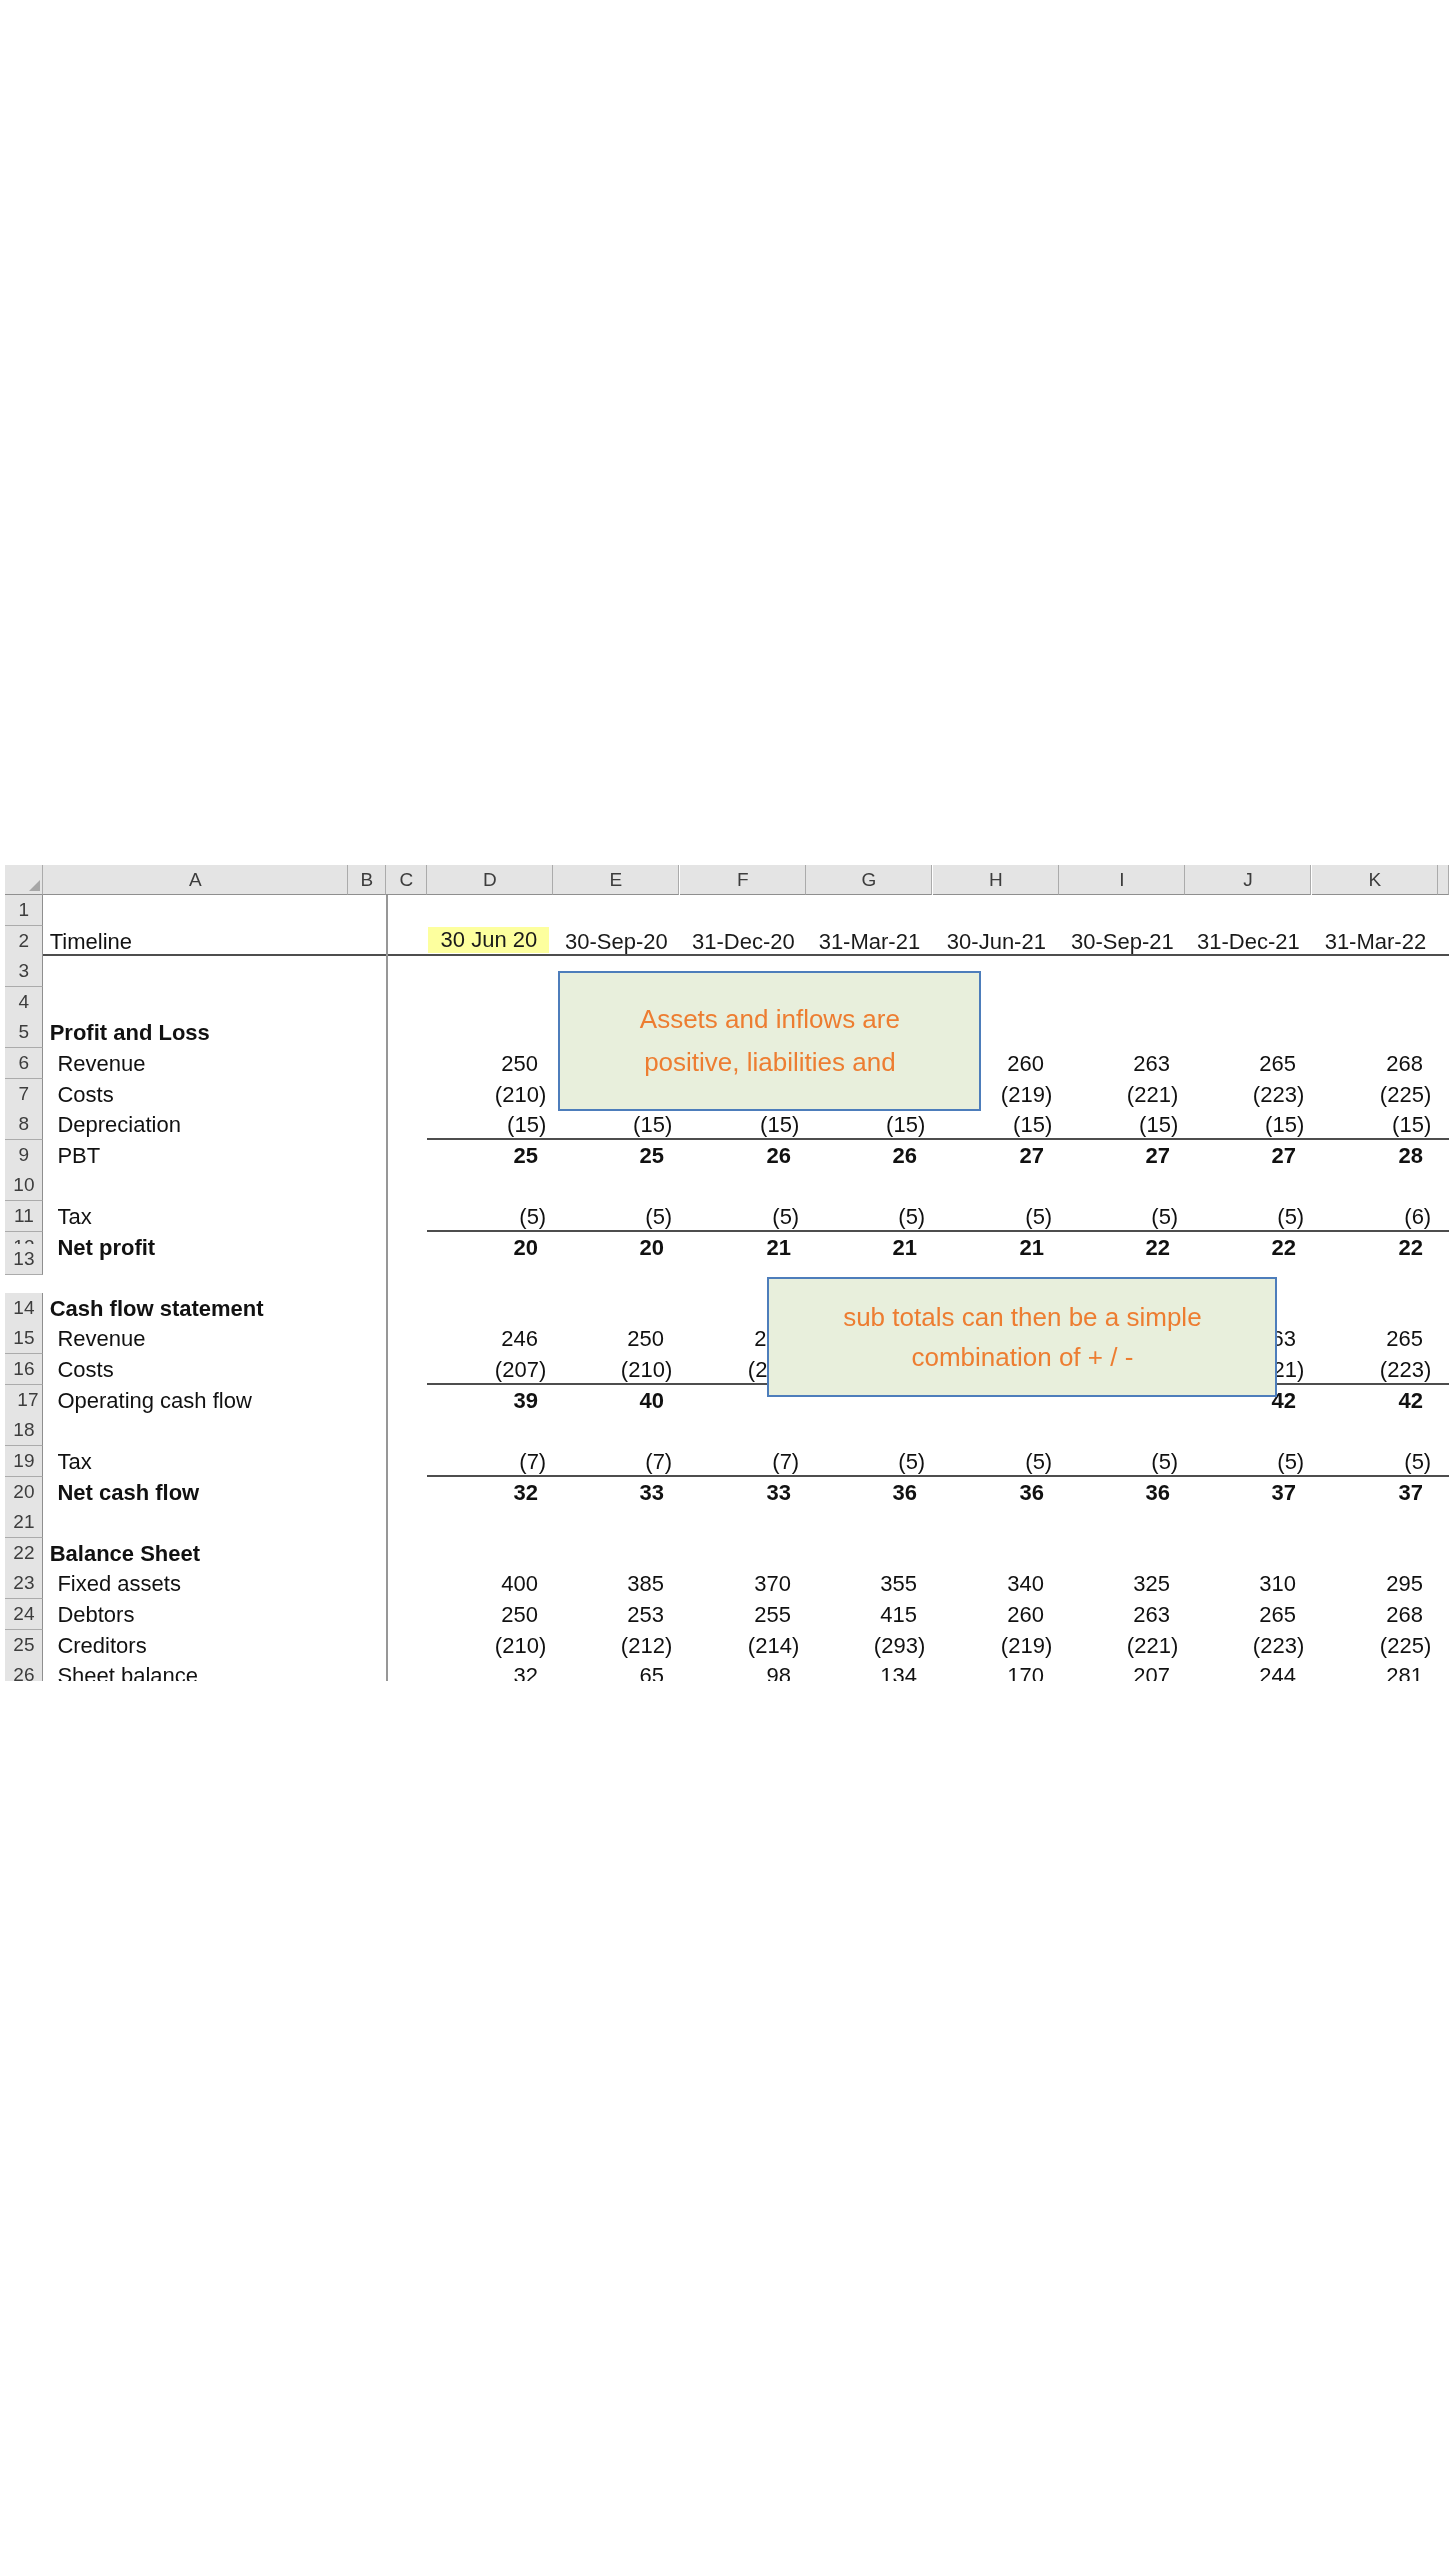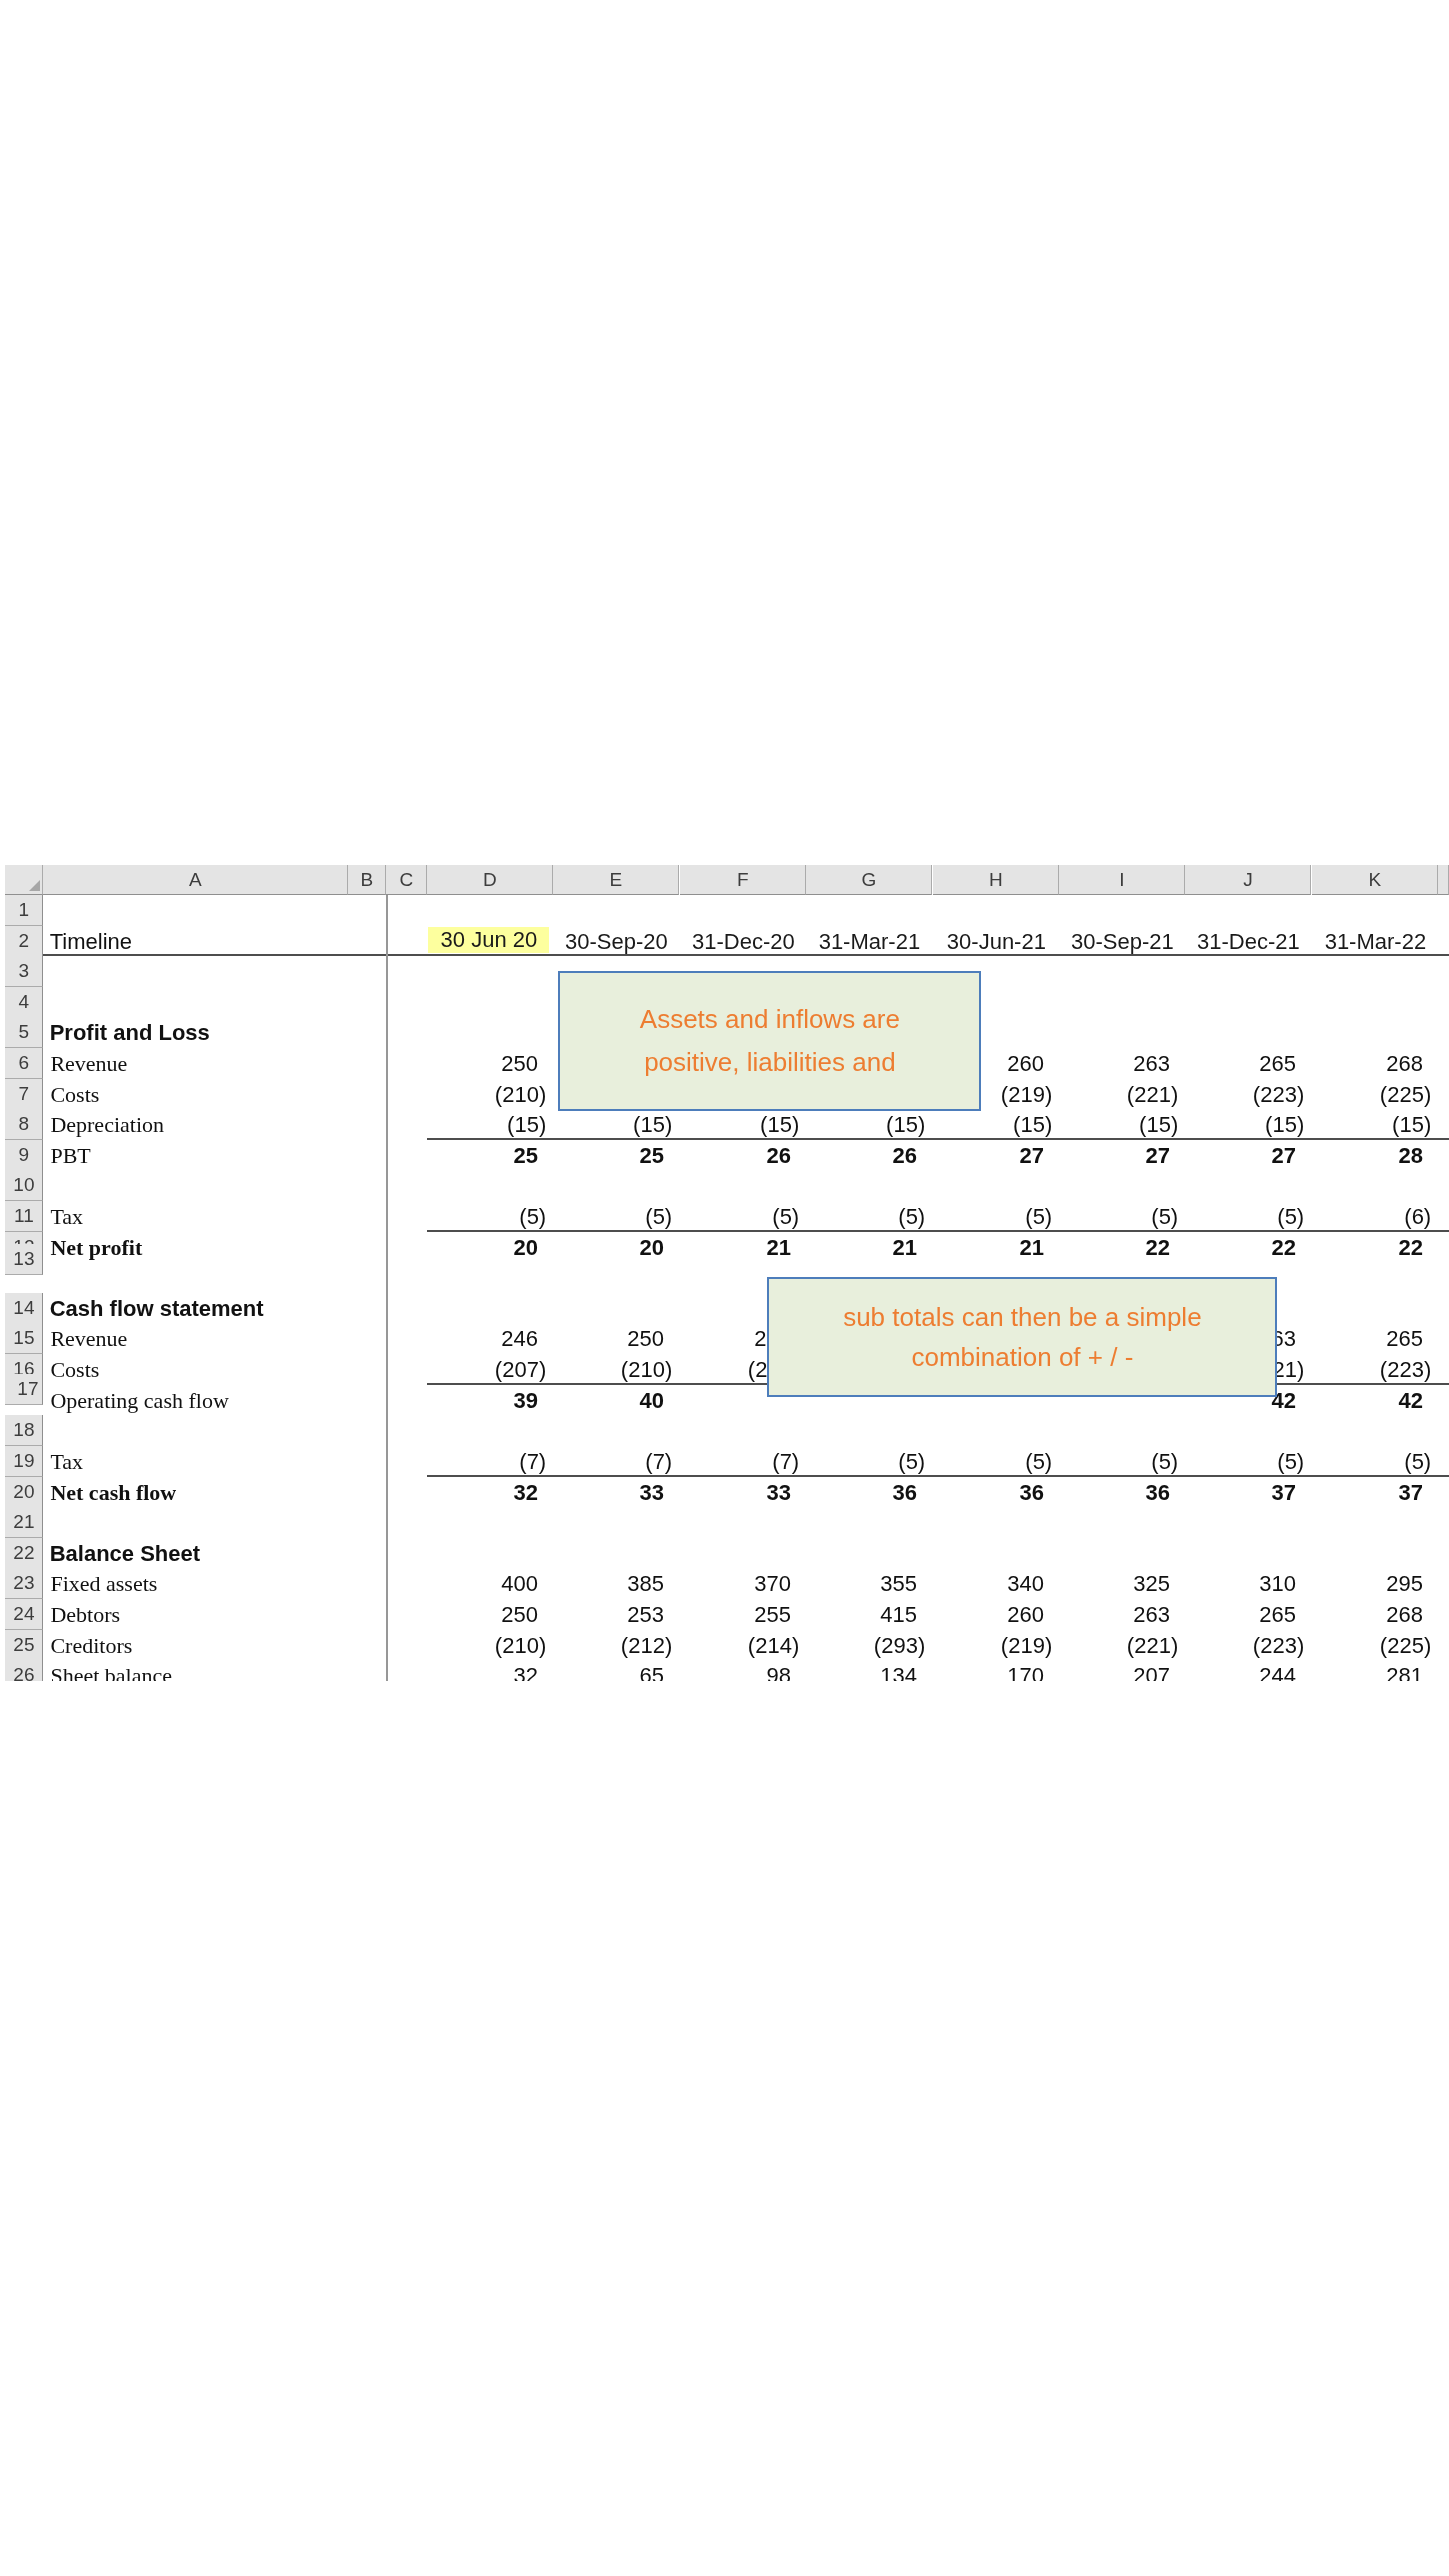--- a/index.html
+++ b/index.html
@@ -15,21 +15,21 @@
   .rcell{position:absolute;left:0;width:38px;background:#e4e4e4;box-sizing:border-box;
          border-right:0.9px solid #8f8f8f;border-bottom:0.9px solid #ababab;
          display:flex;align-items:center;justify-content:center;
          font-size:19px;color:#3d3d3d;}
   .cell{position:absolute;display:flex;align-items:center;box-sizing:border-box;
         font-size:22px;color:#111;white-space:nowrap;}
   .num{justify-content:flex-end;padding-right:15.4px;}
   .neg{padding-right:7.2px;}
   .date{justify-content:center;color:#1a1a1a;}
   .lab{padding-left:6.3px;}
-  .ind{padding-left:7px;font-family:Liberation Serif, serif;}
+  .ind{padding-left:14px;}
   .b{font-weight:700;}
   .line{position:absolute;height:1.8px;background:#4d4d4d;}
   .vline{position:absolute;width:1.8px;background:#979797;}
   .callout{position:absolute;display:flex;flex-direction:column;justify-content:center;
            text-align:center;font-weight:400;font-size:26px;box-sizing:border-box;z-index:5;}
 </style>
 </head>
 <body>
 
 <div class="canvas">
@@ -133,21 +133,21 @@
       <div class="cell num" style="top: 458px; height: 31px; left: 1180px; width: 126px;">263</div>
       <div class="cell num" style="top: 458px; height: 31px; left: 1307px; width: 126px;">265</div>
       <div class="rcell" style="top: 489px; height: 31px;">16</div>
       <div class="cell lab ind" style="left: 38px; width: 305px; top: 489px; height: 31px;">Costs</div>
       <div class="cell num neg" style="top: 489px; height: 31px; left: 422px; width: 126px;">(207)</div>
       <div class="cell num neg" style="top: 489px; height: 31px; left: 548px; width: 126px;">(210)</div>
       <div class="cell num neg" style="top: 489px; height: 31px; left: 675px; width: 126px;">(212)</div>
       <div class="cell num neg" style="top: 489px; height: 31px; left: 1180px; width: 126px;">(221)</div>
       <div class="cell num neg" style="top: 489px; height: 31px; left: 1307px; width: 126px;">(223)</div>
       <div class="line" style="background: rgb(77, 77, 77); top: 518px; left: 422px; width: 1022px;"></div>
-      <div class="rcell" style="top: 509px; height: 31px; padding-left: 8px;">17</div>
+      <div class="rcell" style="top: 520px; height: 31px; padding-left: 8px;">17</div>
       <div class="cell lab ind" style="left: 38px; width: 305px; top: 520px; height: 31px;">Operating cash flow</div>
       <div class="cell num b" style="top: 520px; height: 31px; left: 422px; width: 126px;">39</div>
       <div class="cell num b" style="top: 520px; height: 31px; left: 548px; width: 126px;">40</div>
       <div class="cell num b" style="top: 520px; height: 31px; left: 1180px; width: 126px;">42</div>
       <div class="cell num b" style="top: 520px; height: 31px; left: 1307px; width: 126px;">42</div>
       <div class="rcell" style="top: 550px; height: 31px;">18</div>
       <div class="rcell" style="top: 581px; height: 31px;">19</div>
       <div class="cell lab ind" style="left: 38px; width: 305px; top: 581px; height: 31px;">Tax</div>
       <div class="cell num neg" style="top: 581px; height: 31px; left: 422px; width: 126px;">(7)</div>
       <div class="cell num neg" style="top: 581px; height: 31px; left: 548px; width: 126px;">(7)</div>

